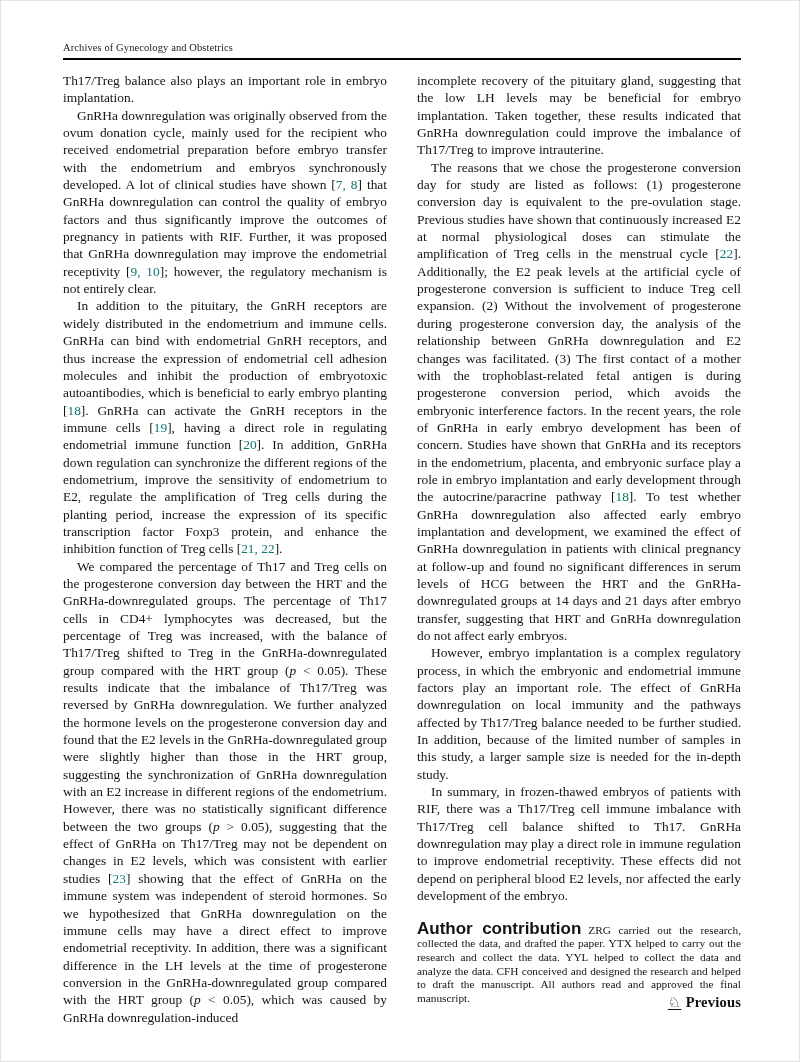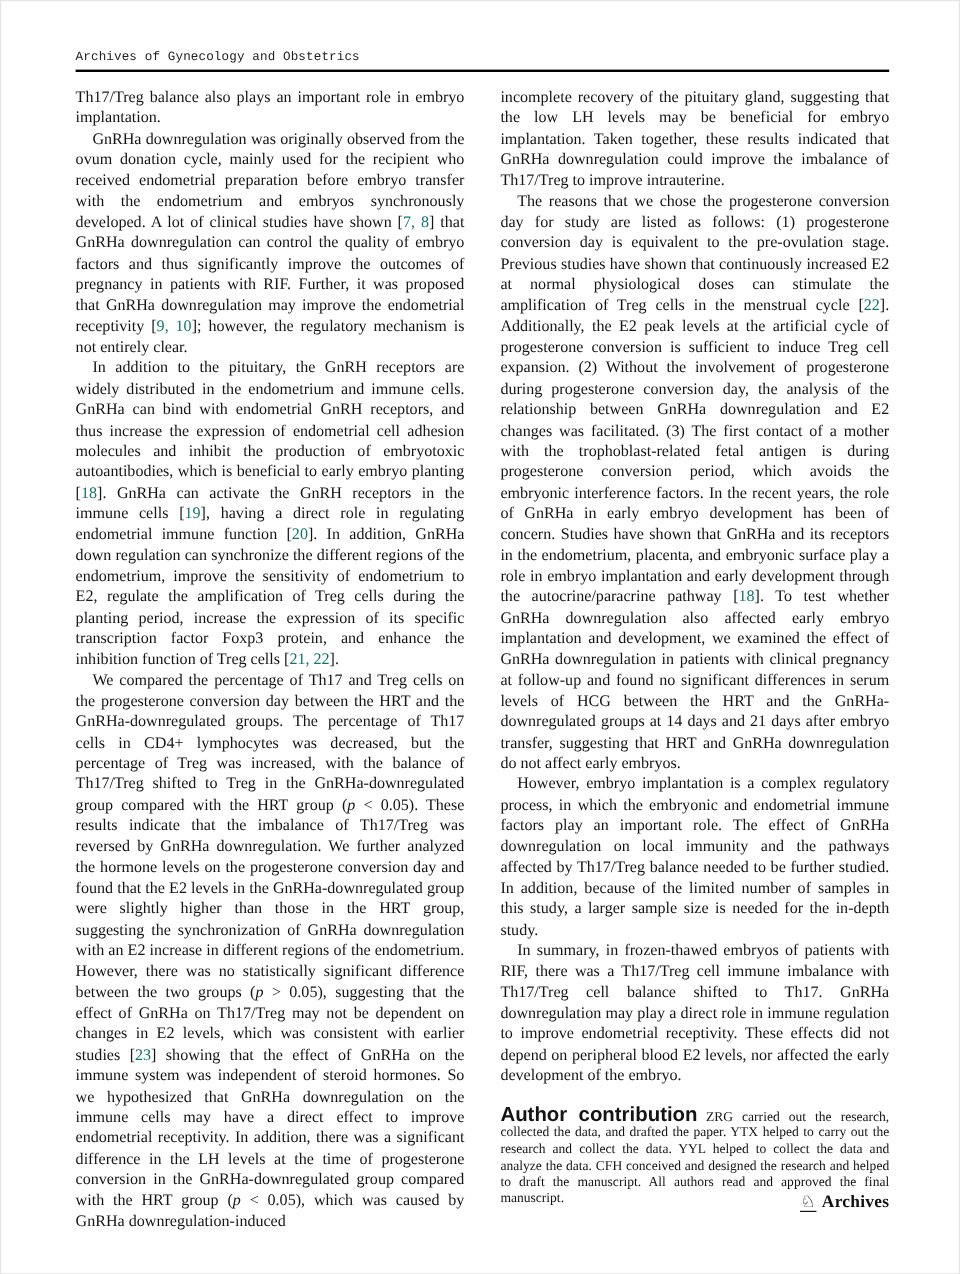--- a/index.html
+++ b/index.html
@@ -7,21 +7,21 @@
     width:800px;height:1062px;
     background:#ffffff;
     position:relative;
     font-family:"Liberation Serif", serif;
     color:#141414;
     box-sizing:border-box;
     border:1px solid #e3e3e3;
   }
   .running-head{
     position:absolute;left:62px;top:41px;width:678px;
-    font-family:Liberation Mono, monospace;
+    font-family:Liberation Serif, serif;
     font-size:10.5px;color:#222;letter-spacing:.1px;
   }
   .head-rule{
     position:absolute;left:62px;top:57px;width:678px;height:2px;
     background:#000;
   }
   .columns{
     position:absolute;left:62px;top:71px;width:678px;
     display:flex;gap:30px;
   }
@@ -85,14 +85,14 @@
         <p class="para indent"><span>In summary, in frozen-thawed embryos of patients with RIF, there was a Th17/Treg cell immune imbalance with Th17/Treg cell balance shifted to Th17. GnRHa downregulation may play a direct role in immune regulation to improve endometrial receptivity. These effects did not depend on peripheral blood E2 levels, nor affected the early development of the embryo.</span></p>
       </div>
     <div class="author-note">
       <span class="label">Author contribution</span><span><span>ZRG carried out the research, collected the data, and drafted the paper. YTX helped to carry out the research and collect the data. YYL helped to collect the data and analyze the data. CFH conceived and designed the research and helped to draft the manuscript. All authors read and approved the final manuscript.</span></span>
     </div>
   </div>
 </div>
 
 <div class="springer">
   <span class="knight">♘</span>
-  <span class="brand">Archives</span>
+  <span class="brand">Previous</span>
 </div>
 
 </body></html>

